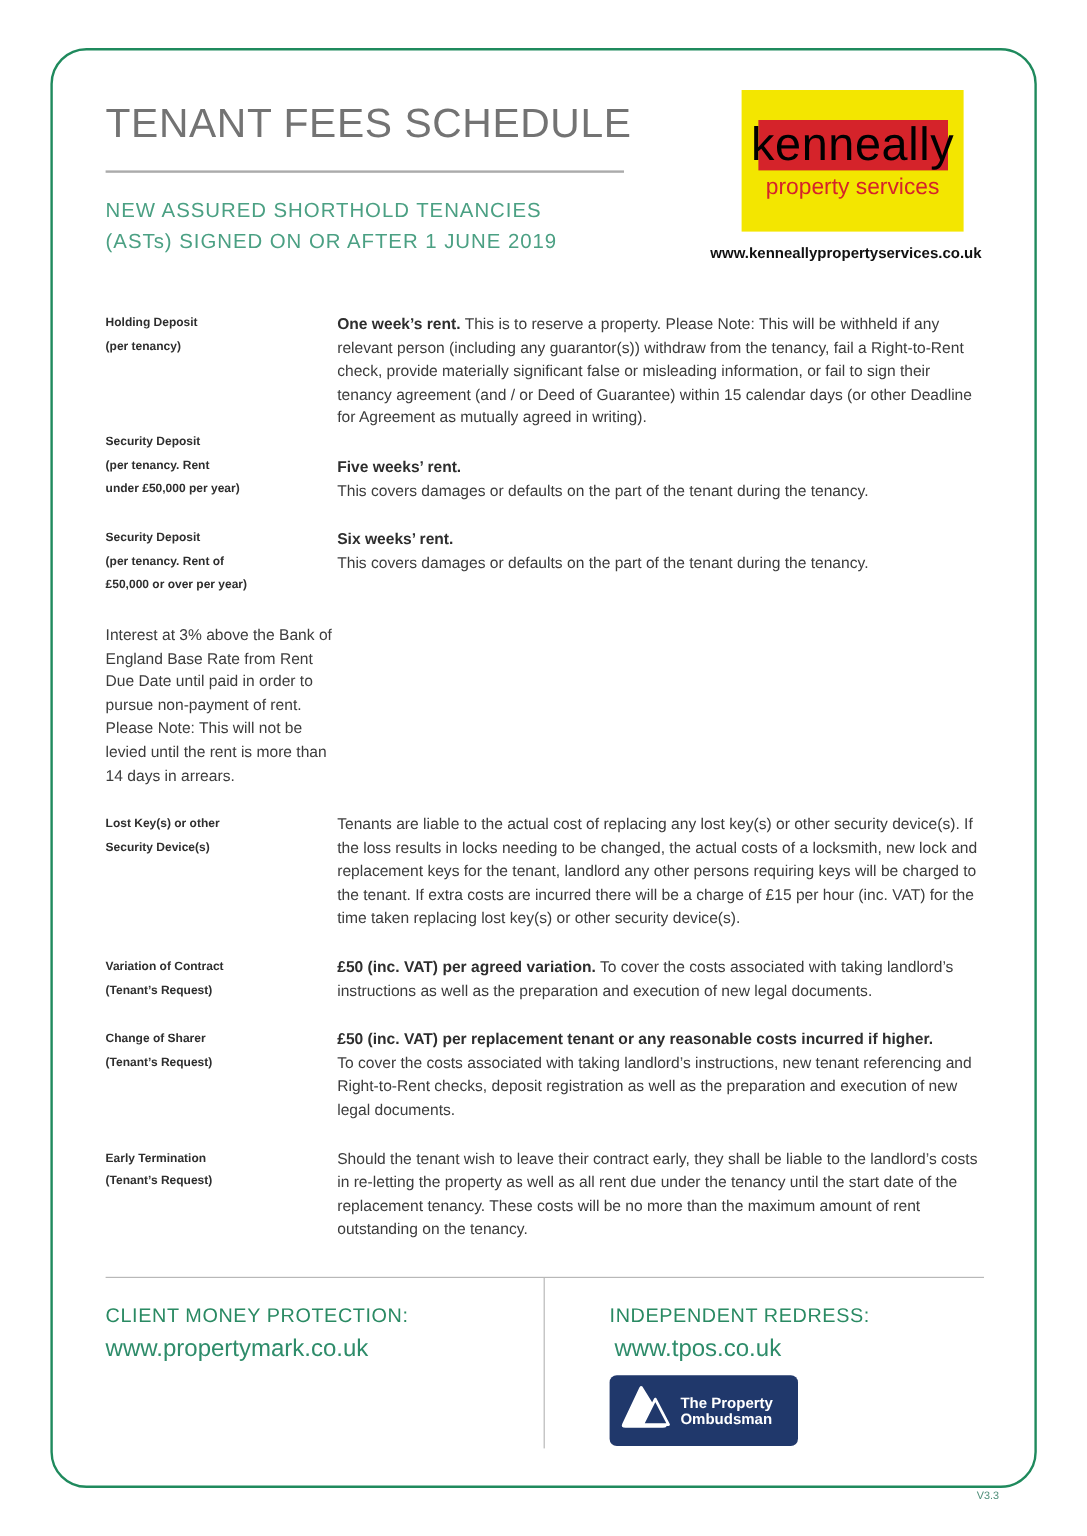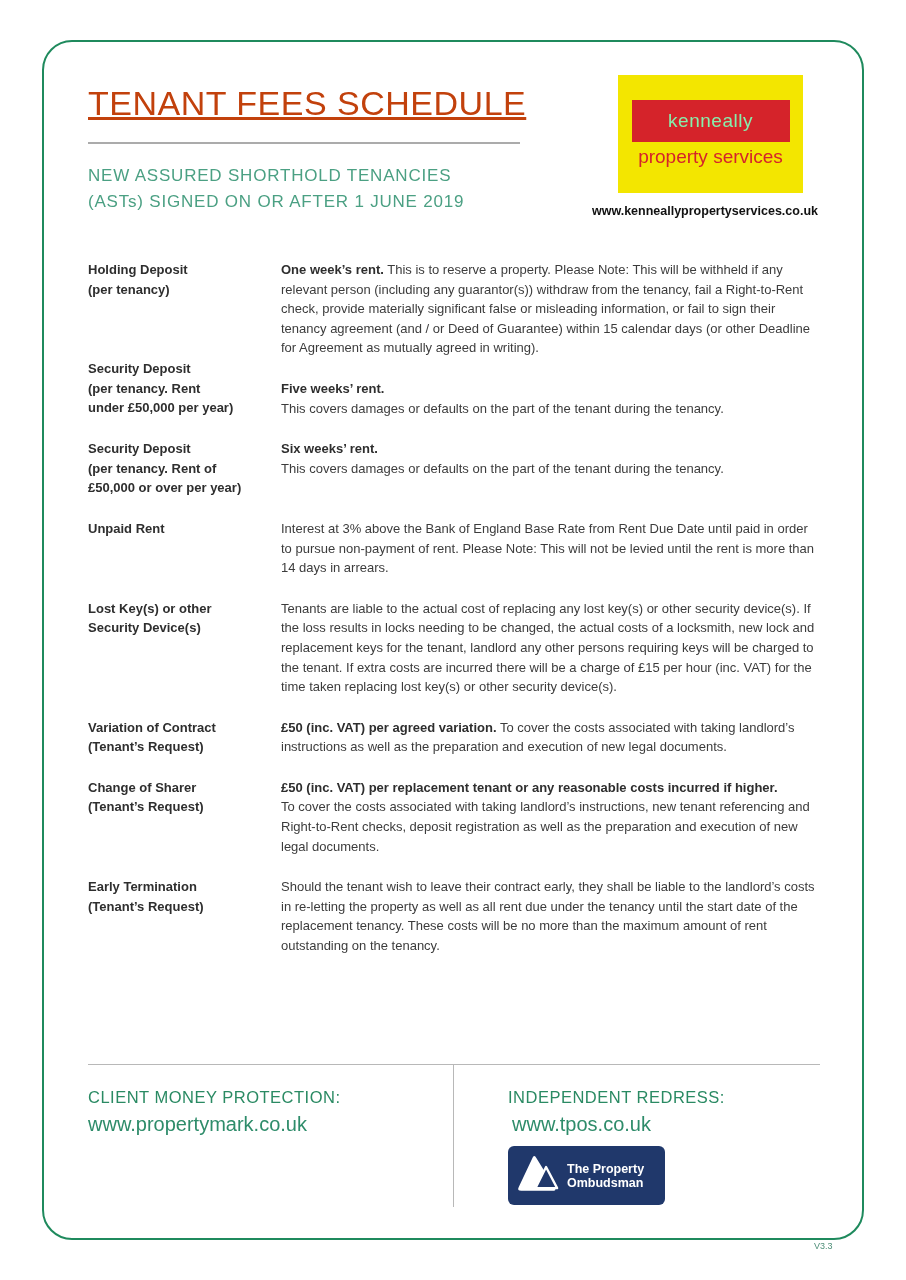--- a/index.html
+++ b/index.html
@@ -7,48 +7,48 @@
     position:relative; width:906px; height:1280px; background:#ffffff;
     font-family:"Liberation Sans", sans-serif; overflow:hidden;
   }
   .frame{
     position:absolute; left:42px; top:40px; width:822px; height:1200px;
     box-sizing:border-box; border:2px solid #1F8A5D; border-radius:30px;
   }
   
   .title{
     position:absolute; left:88px; top:84px; margin:0;
-    font-size:34px; font-weight:400; letter-spacing:0.5px; color:#c2410c;text-decoration:underline;
+    font-size:34px; font-weight:400; letter-spacing:0.5px; color:#737373;
   }
   .title-rule{
     position:absolute; left:88px; top:142px; width:432px; height:2px; background:#ABABAB;
   }
   .subtitle{
     position:absolute; left:88px; top:163px; margin:0;
     font-size:17px; font-weight:400; letter-spacing:0.8px; line-height:26px;
     color:#4BA083; white-space:pre-line;
   }
   .logo{
     position:absolute; left:618px; top:75px; width:185px; height:118px;
     background:#F3E600; display:flex; flex-direction:column; justify-content:center; align-items:center;
   }
   .logo-red{
     width:158px; height:42px; background:#D5232A;
     display:flex; justify-content:center; align-items:center;
   }
-  .logo-name{ font-size:19px; color:#86efac; letter-spacing:0.5px; }
+  .logo-name{ font-size:39px; color:#000000; letter-spacing:0.5px; }
   .logo-tagline{ margin-top:4px; font-size:19px; color:#D5232A; }
   .logo-url{
     position:absolute; right:88px; top:204px; font-size:12.5px; font-weight:bold; color:#111111;
   }
   
   .fees{ position:absolute; left:88px; top:260px; width:732px; }
   .fee-row{ display:grid; grid-template-columns:193px 539px; margin-bottom:21px; }
   .fee-label{
-    font-size:13px; font-weight:bold; line-height:19.6px; color:#2E2E2E; white-space:pre-line;
+    font-size:10px; font-weight:bold; line-height:19.6px; color:#2E2E2E; white-space:pre-line;
   }
   .fee-desc{
     margin:0; font-size:13px; line-height:19.6px; color:#3C3C3C; white-space:pre-line;
   }
   .fee-desc .lead{ font-weight:bold; color:#2E2E2E; }
   .fee-label.raised{ margin-top:-20px; }
   
   .banner{
     position:absolute; left:88px; top:1006px; width:732px; height:38px;
     background:#CDE3D4; display:flex; justify-content:center; align-items:center;
@@ -114,21 +114,20 @@
 
     <div class="fee-row">
       <div class="fee-label">Security Deposit
 (per tenancy. Rent of
 £50,000 or over per year)</div>
       <p class="fee-desc"><span class="lead">Six weeks’ rent.</span><span>
 This covers damages or defaults on the part of the tenant during the tenancy.</span></p>
     </div>
 
     <div class="fee-row">
-      <div class="fee-label">Unpaid Rent</div>
       <p class="fee-desc"><span class="lead"></span><span>Interest at 3% above the Bank of England Base Rate from Rent Due Date until paid in order to pursue non-payment of rent. Please Note: This will not be levied until the rent is more than 14 days in arrears.</span></p>
     </div>
 
     <div class="fee-row">
       <div class="fee-label">Lost Key(s) or other
 Security Device(s)</div>
       <p class="fee-desc"><span class="lead"></span><span>Tenants are liable to the actual cost of replacing any lost key(s) or other security device(s). If the loss results in locks needing to be changed, the actual costs of a locksmith, new lock and replacement keys for the tenant, landlord any other persons requiring keys will be charged to the tenant. If extra costs are incurred there will be a charge of £15 per hour (inc. VAT) for the time taken replacing lost key(s) or other security device(s).</span></p>
     </div>
 
     <div class="fee-row">

